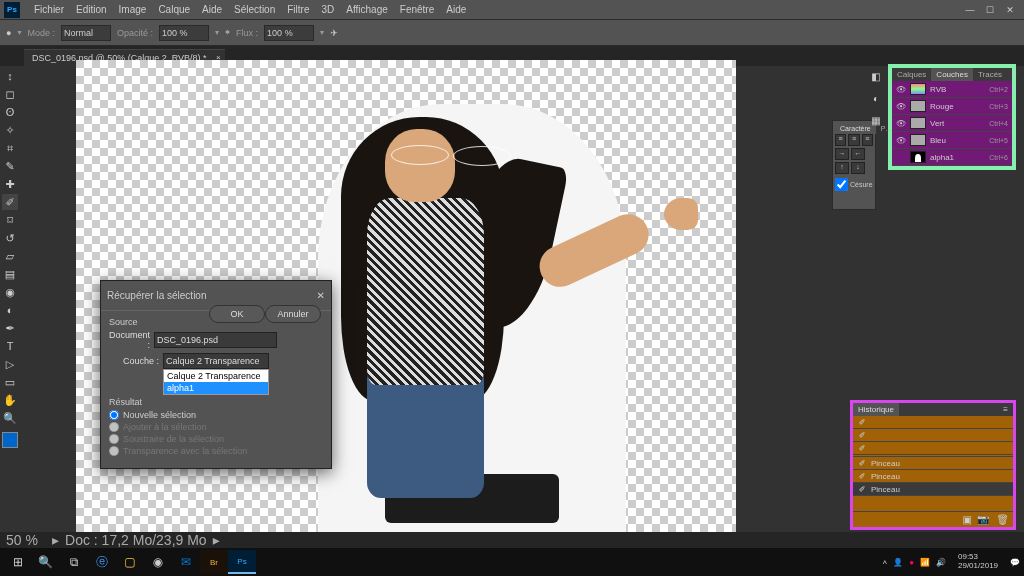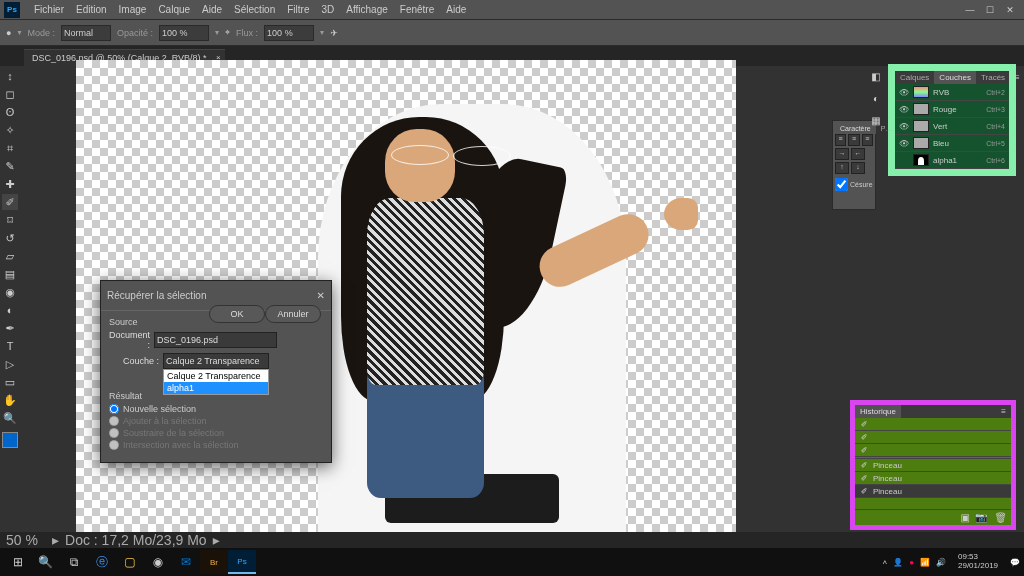--- a/index.html
+++ b/index.html
@@ -60,21 +60,21 @@
 .dropdown-list { position: absolute; top: 16px; left: 0; right: 0; background: #fff; border: 1px solid #999; z-index: 10; }
 .dropdown-item { padding: 1px 3px; color: #000; font-size: 9px; }
 .dropdown-item.highlighted { background: #1e90ff; color: #fff; }
 .dlg-radio { display: flex; align-items: flex-start; gap: 4px; margin-bottom: 2px; }
 .dlg-radio input { width: 10px; height: 10px; }
 .dlg-radio.disabled { color: #777; }
 .dlg-btn { width: 56px; height: 18px; background: #585858; border: 1px solid #333; border-radius: 9px; font-size: 9px; color: #ddd; cursor: pointer; margin-bottom: 4px; }
 .dlg-buttons { position: absolute; right: 10px; top: 24px; display: flex; flex-direction: row; }
 
 
-.panel-channels { position: absolute; right: 8px; top: 64px; width: 128px; background: #14532d; border: 7px solid #86efac; }
+.panel-channels { position: absolute; right: 8px; top: 64px; width: 128px; background: #701a75; border: 4px solid #86efac; }
 .panel-tabs { display: flex; background: #3a3a3a; font-size: 8px; }
 .panel-tab { padding: 2px 5px; color: #aaa; cursor: pointer; }
 .panel-tab.active { background: #535353; color: #ddd; }
 .panel-menu { margin-left: auto; padding: 2px 5px; }
 .channel-row { display: flex; align-items: center; padding: 2px 4px; gap: 4px; font-size: 8px; border-bottom: 1px solid #444; }
 .chan-eye { width: 10px; text-align: center; }
 .chan-thumb { width: 16px; height: 12px; background: #888; border: 1px solid #222; }
 .chan-thumb.rgb { background: linear-gradient(#f88, #8f8, #88f); }
 .chan-thumb.red { background: #aaa; }
 .chan-thumb.alpha { background: #000; position: relative; }
@@ -82,21 +82,21 @@
 .chan-name { flex: 1; }
 .chan-shortcut { color: #999; font-size: 7px; }
 
 
 .panel-char { position: absolute; right: 148px; top: 120px; width: 44px; height: 90px; background: #535353; border: 1px solid #2a2a2a; padding: 2px; }
 .char-row { display: flex; gap: 2px; margin-bottom: 2px; }
 .char-btn { width: 14px; height: 12px; background: #3a3a3a; border: 1px solid #222; font-size: 7px; text-align: center; }
 .char-check { display: flex; align-items: center; gap: 2px; font-size: 7px; margin-top: 4px; }
 
 
-.panel-history { position: absolute; right: 8px; top: 400px; width: 166px; height: 130px; background: #4d7c0f; border: 5px solid #d946ef; }
+.panel-history { position: absolute; right: 8px; top: 400px; width: 166px; height: 130px; background: #a16207; border: 3px solid #d946ef; }
 .hist-row { display: flex; align-items: center; padding: 1px 4px; gap: 4px; font-size: 8px; border-bottom: 1px solid #444; }
 .hist-thumb { width: 10px; height: 10px; display: flex; align-items: center; justify-content: center; }
 .hist-bottom { position: absolute; bottom: 0; width: 100%; display: flex; justify-content: flex-end; gap: 6px; padding: 2px 4px; border-top: 1px solid #444; }
 
 
 .dock-strip { position: absolute; right: 138px; top: 64px; width: 18px; display: flex; flex-direction: column; gap: 6px; padding-top: 4px; }
 .dock-icon { width: 16px; height: 16px; display: flex; align-items: center; justify-content: center; font-size: 10px; color: #ccc; }
 
 
 .status-bar { position: absolute; bottom: 28px; left: 0; width: 100%; height: 16px; background: #252525; display: flex; align-items: center; padding: 0 6px; font-size: 14px; color: #aaa; }
@@ -216,37 +216,37 @@
         <label>Couche :</label>
         <div class="dlg-dropdown">
           <input class="dlg-select" style="width: 100%;" value="Calque 2 Transparence">
           <div class="dropdown-list">
             <div class="dropdown-item">Calque 2 Transparence</div>
             <div class="dropdown-item highlighted">alpha1</div>
           </div>
         </div>
       </div>
     </div>
-    <div class="dlg-section" style="margin-top:22px;">
+    <div class="dlg-section" style="margin-top:28px;">
       <div class="dlg-section-title">Résultat</div>
       <div class="dlg-radio">
           <input type="radio" checked="" style="">
           <span>Nouvelle sélection</span>
         </div>
       <div class="dlg-radio disabled">
           <input type="radio" disabled="" style="">
           <span>Ajouter à la sélection</span>
         </div>
       <div class="dlg-radio disabled">
           <input type="radio" disabled="" style="">
           <span>Soustraire de la sélection</span>
         </div>
       <div class="dlg-radio disabled">
           <input type="radio" disabled="" style="">
-          <span>Intersection avec la sélection</span>
+          <span>Transparence avec la sélection</span>
         </div>
     </div>
   </div>
 </div>
 
 <div class="panel-channels">
   <div class="panel-tabs">
     <div class="panel-tab">Calques</div>
     <div class="panel-tab active">Couches</div>
     <div class="panel-tab">Tracés</div>

